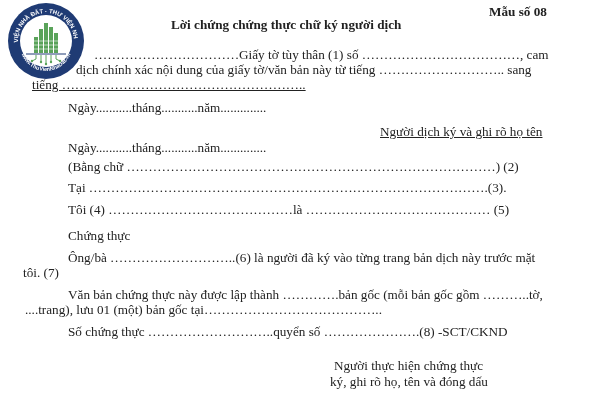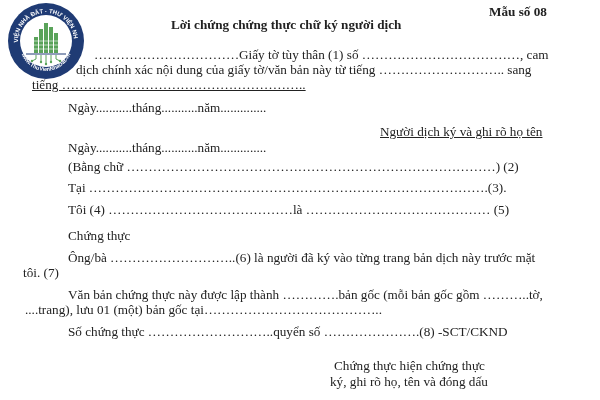--- a/index.html
+++ b/index.html
@@ -86,14 +86,14 @@
 <div class="abs t" style="left:68px; top:159px;">(Bằng chữ …………………………………………………………………………) (2)</div>
 <div class="abs t" style="left:68px; top:180px;">Tại ……………………………………………………………………………….(3).</div>
 <div class="abs t" style="left:68px; top:202px;text-align:right;">Tôi (4) ……………………………………là …………………………………… (5)</div>
 <div class="abs t" style="left:68px; top:228px;">Chứng thực</div>
 <div class="abs t" style="left:68px; top:250px;">Ông/bà ………………………..(6) là người đã ký vào từng trang bản dịch này trước mặt</div>
 <div class="abs t" style="left:23px; top:265px;">tôi. (7)</div>
 <div class="abs t" style="left:68px; top:287px;">Văn bản chứng thực này được lập thành ………….bản gốc (mỗi bản gốc gồm ………..tờ,</div>
 <div class="abs t" style="left:25px; top:302px;">....trang), lưu 01 (một) bản gốc tại…………………………………..</div>
 <div class="abs t" style="left:68px; top:324px;">Số chứng thực ………………………..quyển số ………………….(8) -SCT/CKND</div>
 
-<div class="abs t" style="left:334px; top:358px;">Chứng thực hiện chứng thực</div>
+<div class="abs t" style="left:334px; top:358px;">Người thực hiện chứng thực</div>
 <div class="abs t" style="left:330px; top:374px;">ký, ghi rõ họ, tên và đóng dấu</div>
 
 </body></html>

